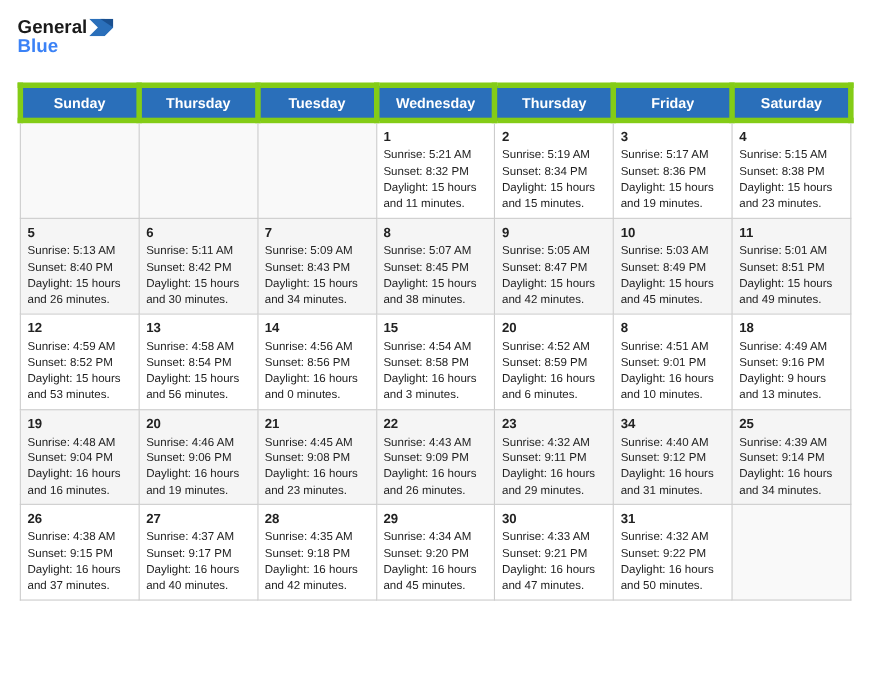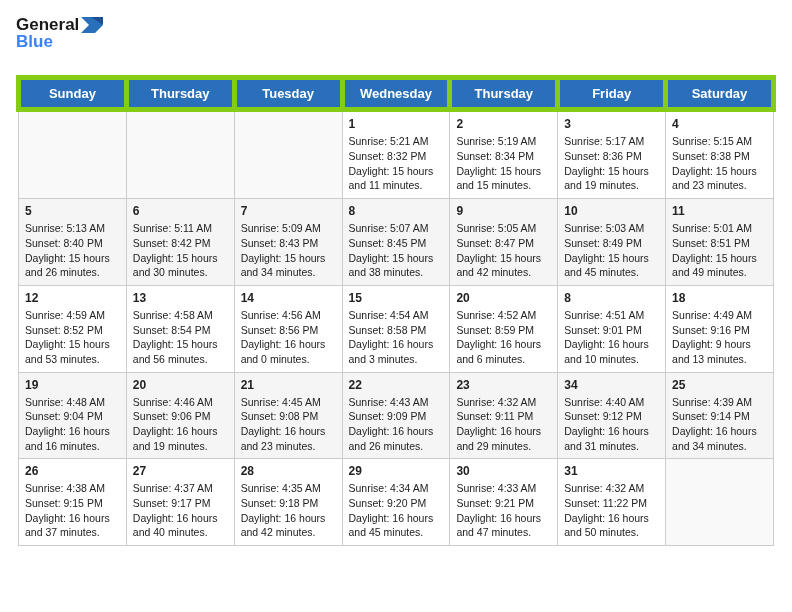--- a/index.html
+++ b/index.html
@@ -360,20 +360,20 @@
           <div class="cell-content">
             <div>Sunrise: 4:33 AM</div>
             <div>Sunset: 9:21 PM</div>
             <div>Daylight: 16 hours and 47 minutes.</div>
           </div>
         </td>
         <td>
           <span class="day-number">31</span>
           <div class="cell-content">
             <div>Sunrise: 4:32 AM</div>
-            <div>Sunset: 11:22 PM</div>
+            <div>Sunset: 9:22 PM</div>
             <div>Daylight: 16 hours and 50 minutes.</div>
           </div>
         </td>
         <td class="empty-cell"></td>
       </tr>
     </tbody>
 </table>
 
 </body></html>

